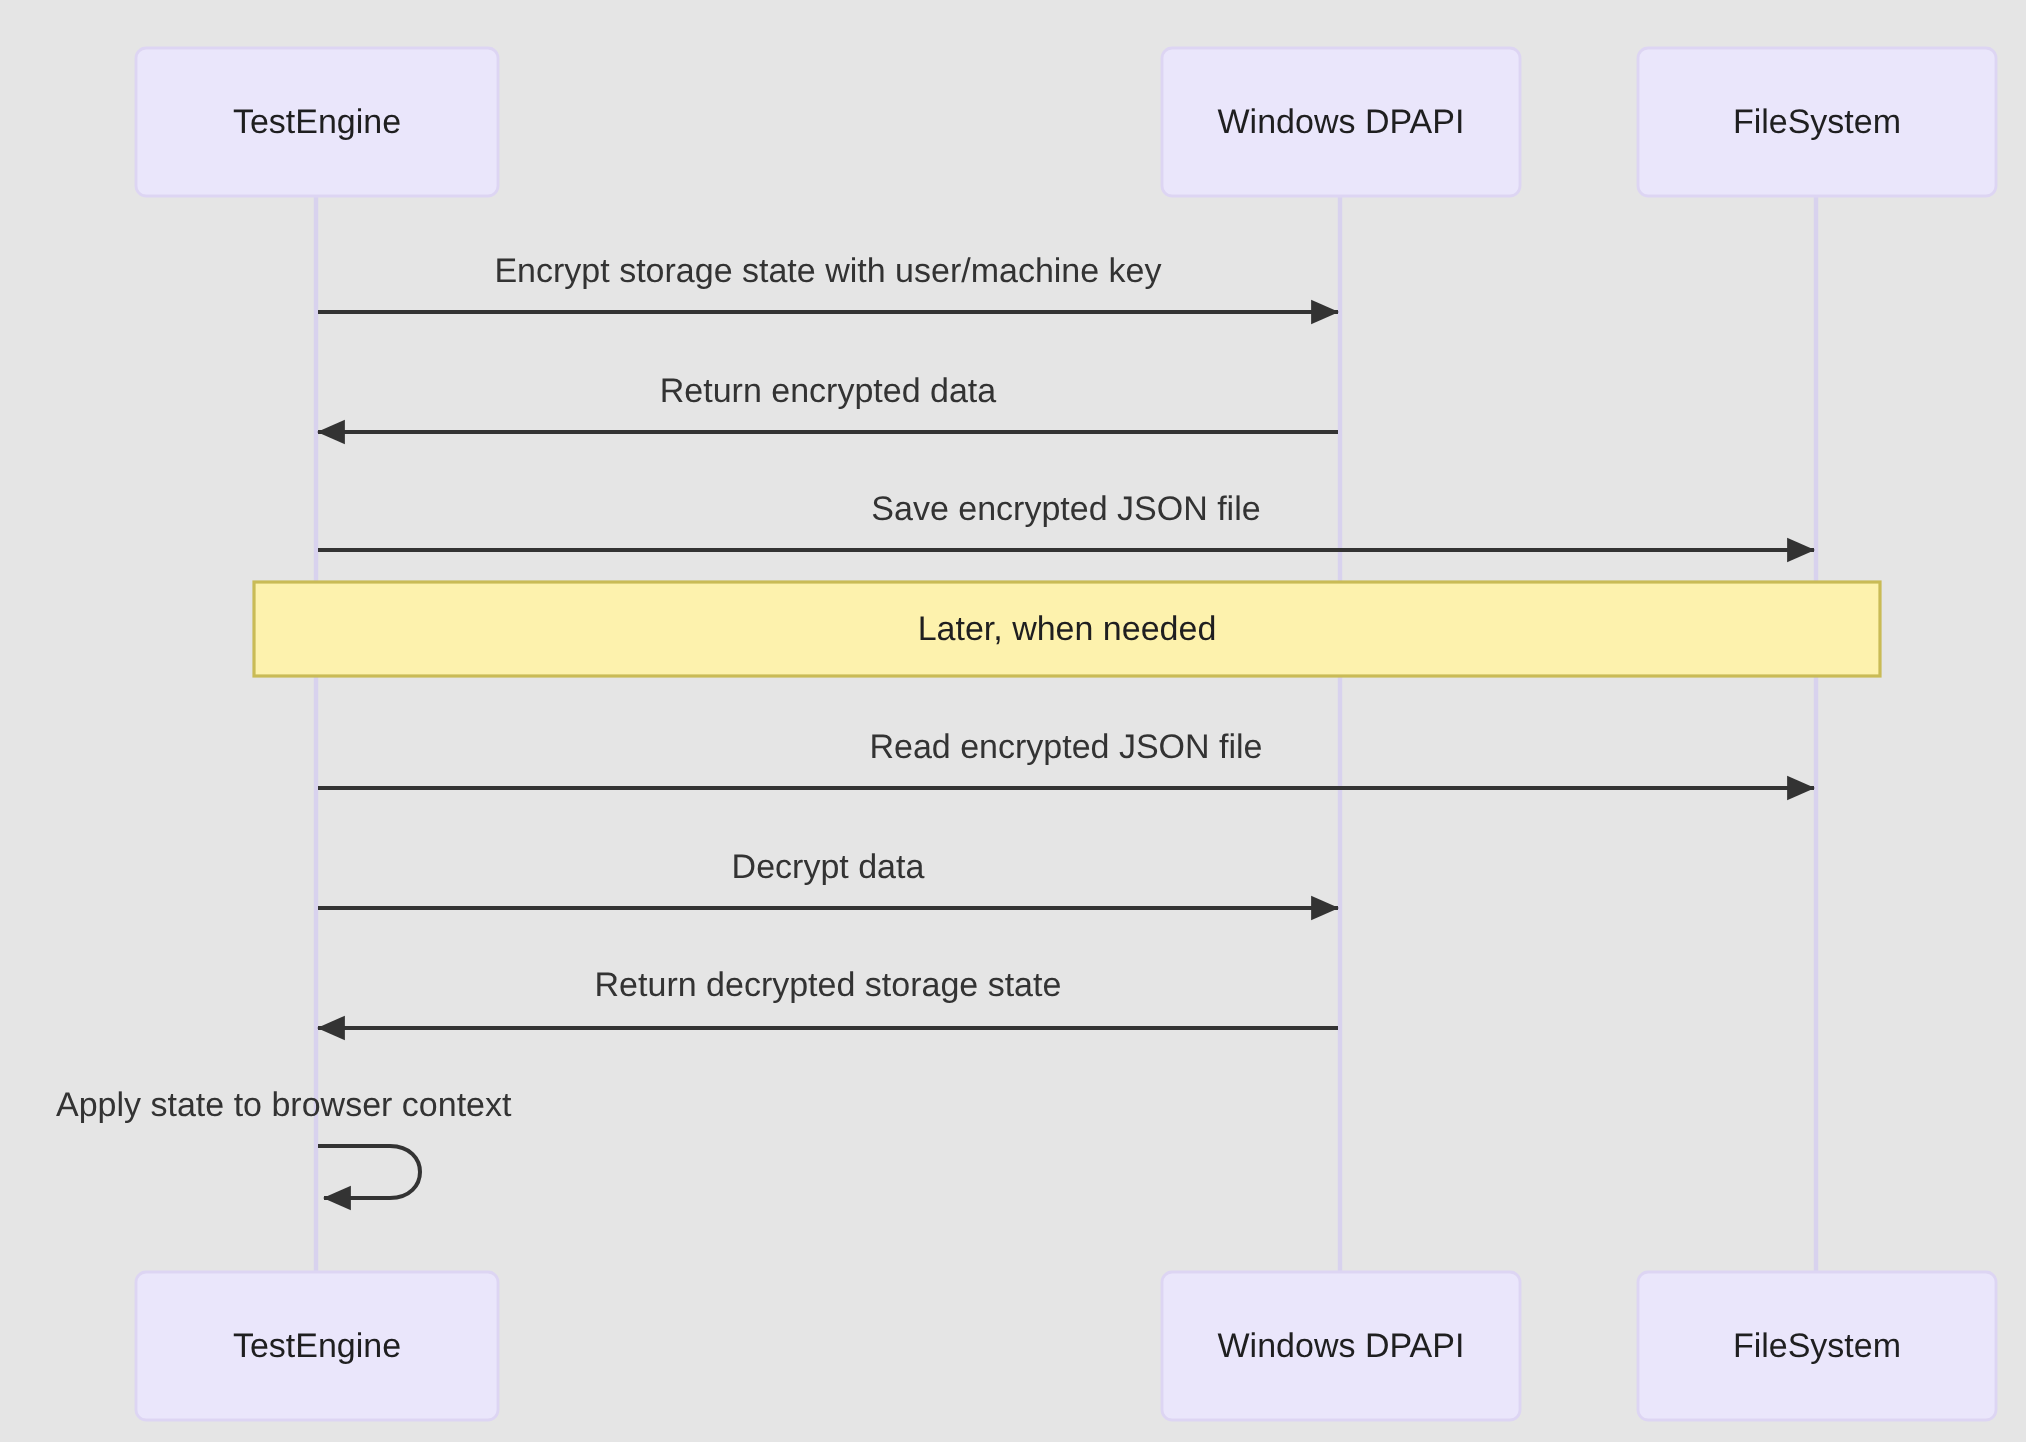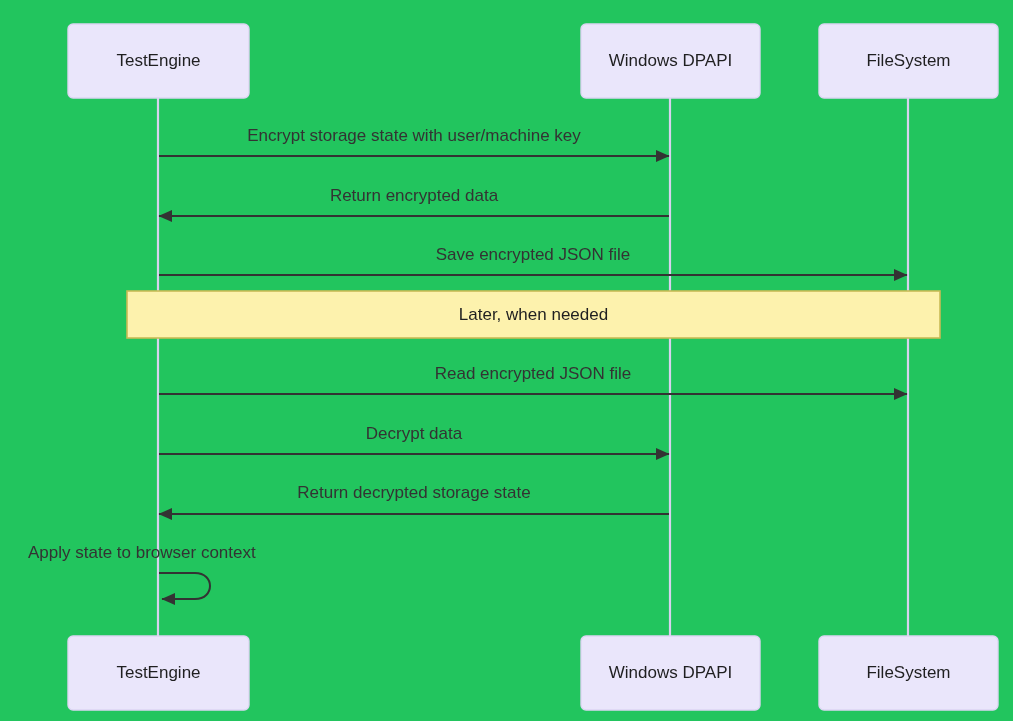--- a/index.html
+++ b/index.html
@@ -7,21 +7,21 @@
     padding: 0;
     background: #ffffff;
   }
   body {
     font-family: "Liberation Sans", "DejaVu Sans", sans-serif;
   }
   #diagram-root {
     position: relative;
     width: 1013px;
     height: 721px;
-    background: #22c55e;
+    background: #e5e5e5;
     overflow: hidden;
   }
   #diagram-svg {
     position: absolute;
     top: 0;
     left: 0;
     width: 1013px;
     height: 721px;
     display: block;
   }

